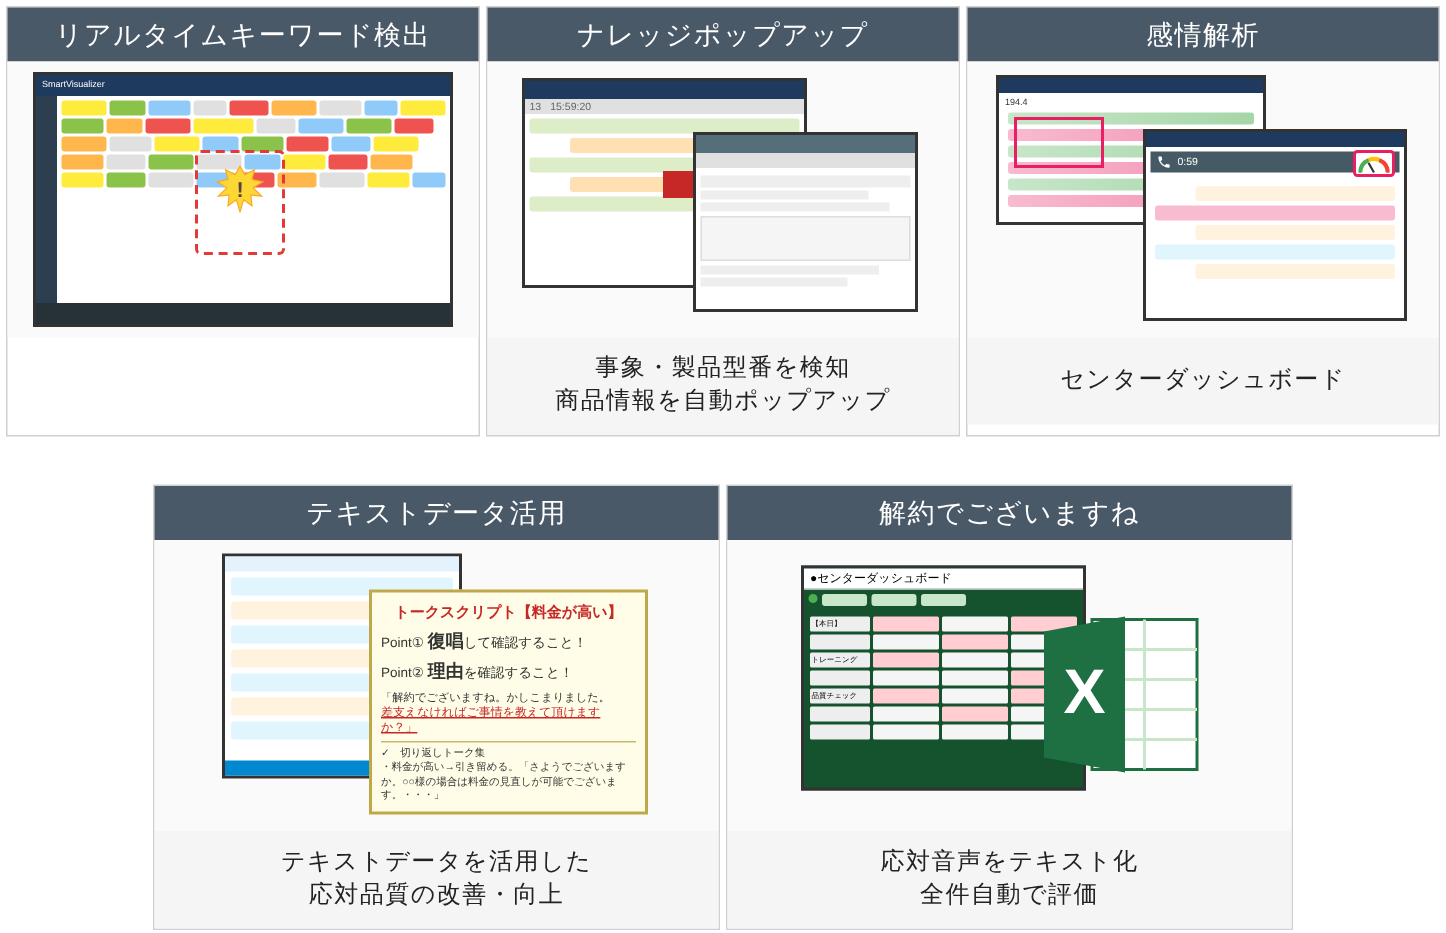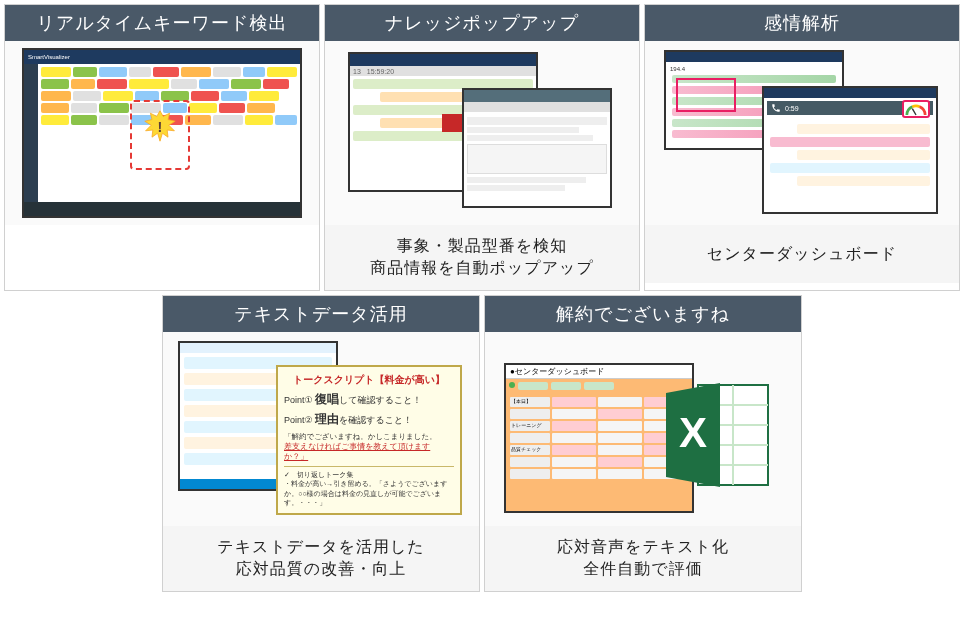--- a/index.html
+++ b/index.html
@@ -11,21 +11,21 @@
       padding: 4px;
     }
     .grid-top { display: flex; gap: 4px; margin-bottom: 4px; }
     .grid-bottom { display: flex; gap: 4px; justify-content: center; }
     .card {
       display: flex;
       flex-direction: column;
       border: 1px solid #d0d0d0;
     }
     .card-top { flex: 1 1 0; }
-    .card-bottom { width: 318px; }
+    .card-bottom { width: 378px; margin-top: 28px; }
     .card-header {
       background: #4a5968;
       color: #ffffff;
       text-align: center;
       font-size: 18px;
       font-weight: 500;
       padding: 6px 4px;
       letter-spacing: 1px;
     }
     .card-body {
@@ -102,21 +102,21 @@
     .p4b .big { font-size:12px; font-weight:bold; }
     .p4b .quote { font-size:7.5px; margin:4px 0; line-height:1.3; }
     .p4b .ul { text-decoration: underline; color:#c62828; font-size:8px; }
     .p4b .note { font-size:7px; line-height:1.3; margin-top:3px; }
     .p4a .bub { margin:4px; height:12px; border-radius:2px; }
     .bgA{background:#e1f5fe;} .bgB{background:#fff3e0; margin-left:30px;}
     .p4a .foot { position:absolute; bottom:0; left:0; right:0; height:10px; background:#0288d1; }
 
     
     .thumb5 { position:relative; width:290px; height:180px; }
-    .dash { position:absolute; left:6px; top:24px; width:190px; height:150px; background:#fdba74; border:2px solid #333; font-size:6px;font-family:Liberation Mono, monospace; }
+    .dash { position:absolute; left:6px; top:10px; width:190px; height:150px; background:#14532d; border:2px solid #333; font-size:6px; }
     .dash .hdr { height:14px; background:#fff; border-bottom:1px solid #ccc; display:flex; align-items:center; padding:0 4px; gap:3px; }
     .dot { width:6px; height:6px; border-radius:50%; background:#4caf50; }
     .dash .grid { display:grid; grid-template-columns: 40px 1fr 1fr 1fr; gap:2px; padding:4px; }
     .cell { height:10px; background:#f5f5f5; border-radius:1px; }
     .cell.r { background:#ffcdd2; }
     .cell.l { background:#eeeeee; }
     .excel { position:absolute; right:10px; top:36px; width:120px; height:120px; }
 
     svg.phone-ic { width:10px; height:10px; }
   </style>

